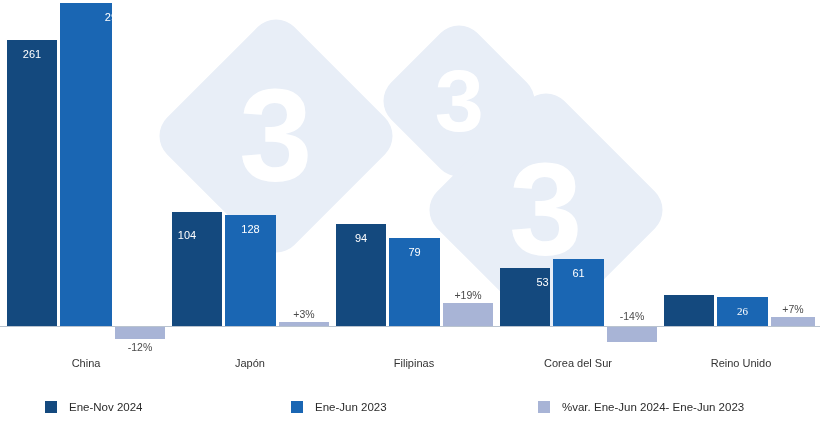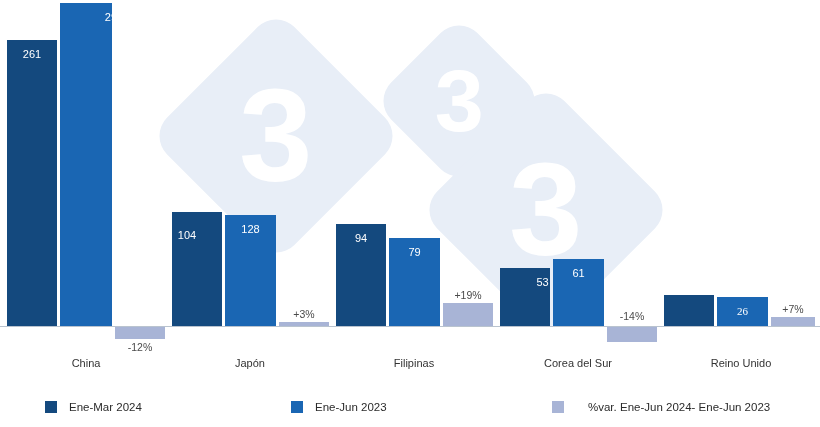--- a/index.html
+++ b/index.html
@@ -201,28 +201,28 @@
     <div class="cat-label" style="left:691px; top:357px; width:100px;">Reino Unido</div>
 
     <div id="axis-line" style="top:326px;"></div>
 
   </div>
 
   <div id="legend">
 
     <div class="legend-item" style="left:45px; top:0px;">
       <span class="legend-swatch" style="background:#14497e;"></span>
-      <span class="legend-label">Ene-Mar 2024</span>
+      <span class="legend-label">Ene-Nov 2024</span>
     </div>
 
     <div class="legend-item" style="left:291px; top:0px;">
       <span class="legend-swatch" style="background:#1a66b3;"></span>
       <span class="legend-label">Ene-Jun 2023</span>
     </div>
 
-    <div class="legend-item" style="left:552px; top:0px;gap:12px;">
+    <div class="legend-item" style="left:538px; top:0px;">
       <span class="legend-swatch" style="background:#a8b4d6;"></span>
       <span class="legend-label">%var. Ene-Jun 2024- Ene-Jun 2023</span>
     </div>
 
   </div>
 
 </div>
 
 </body></html>

